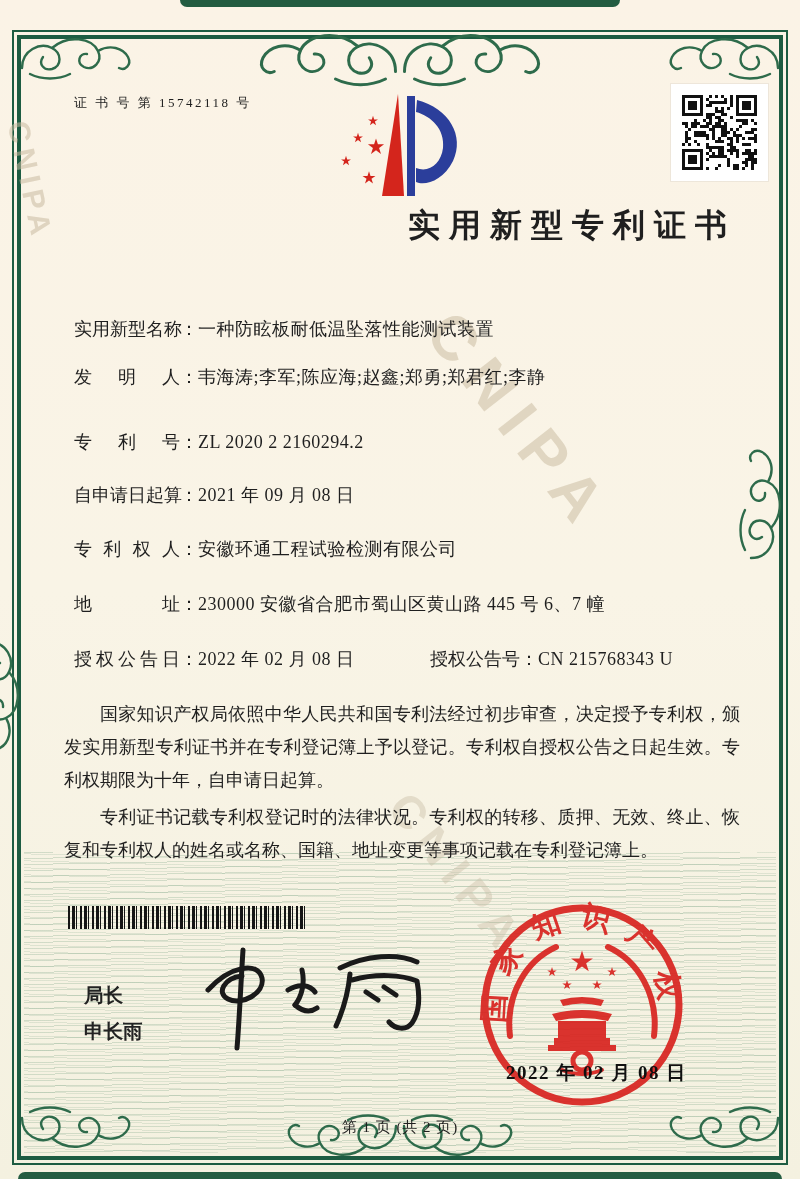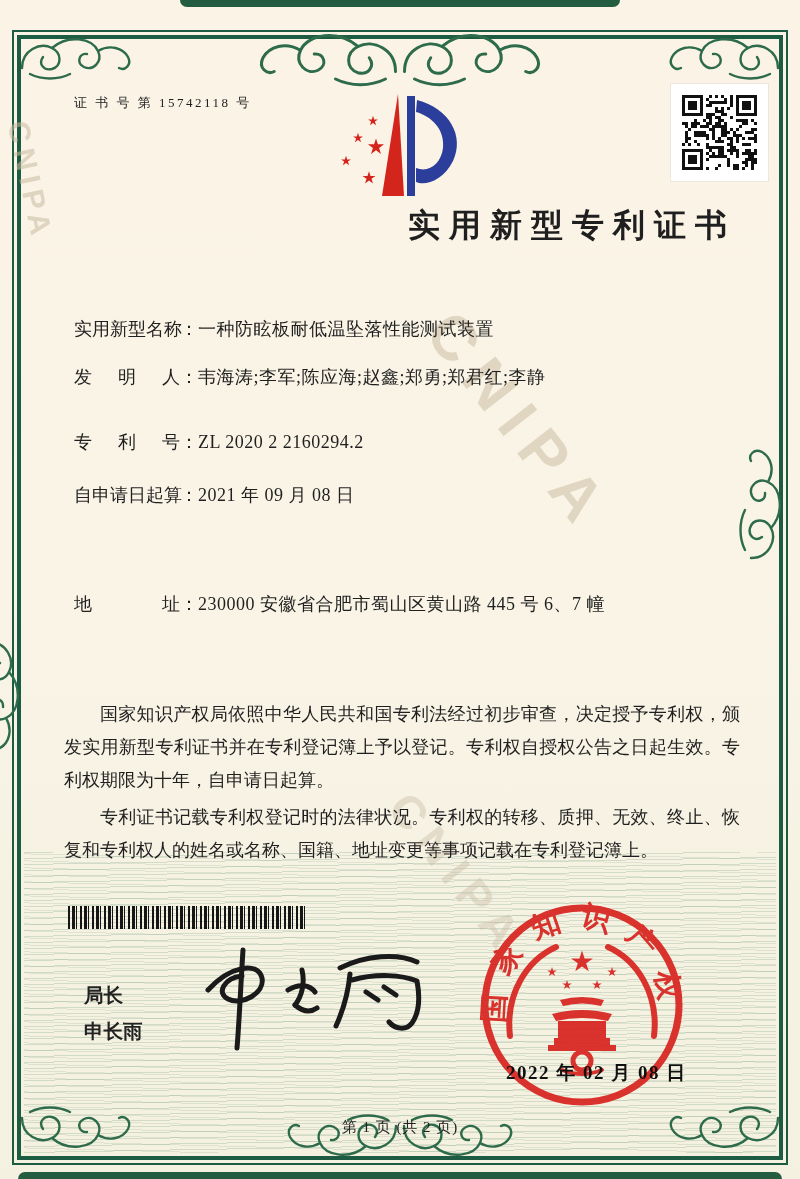--- a/index.html
+++ b/index.html
@@ -320,22 +320,31 @@
   </div>
   <div class="row" style="top:364px">
     <span class="lbl">发明人</span><span>：</span><span class="val">韦海涛;李军;陈应海;赵鑫;郑勇;郑君红;李静</span>
   </div>
   <div class="row" style="top:429px">
     <span class="lbl">专利号</span><span>：</span><span class="val">ZL 2020 2 2160294.2</span>
   </div>
   <div class="row" style="top:482px">
     <span class="lbl">自申请日起算</span><span>：</span><span class="val">2021 年 09 月 08 日</span>
   </div>
+  <div class="row" style="top:536px">
+    <span class="lbl">专利权人</span><span>：</span><span class="val">安徽环通工程试验检测有限公司</span>
+  </div>
   <div class="row" style="top:591px">
     <span class="lbl">地址</span><span>：</span><span class="val">230000 安徽省合肥市蜀山区黄山路 445 号 6、7 幢</span>
+  </div>
+  <div class="row" style="top:646px">
+    <span class="lbl">授权公告日</span><span>：</span><span class="val">2022 年 02 月 08 日</span>
+    <span class="pair2">
+      <span class="lbl nw">授权公告号</span><span>：</span><span class="val">CN 215768343 U</span>
+    </span>
   </div>
 
   <div class="bodytxt">
     <p>国家知识产权局依照中华人民共和国专利法经过初步审查，决定授予专利权，颁发实用新型专利证书并在专利登记簿上予以登记。专利权自授权公告之日起生效。专利权期限为十年，自申请日起算。</p>
     <p>专利证书记载专利权登记时的法律状况。专利权的转移、质押、无效、终止、恢复和专利权人的姓名或名称、国籍、地址变更等事项记载在专利登记簿上。</p>
   </div>
 
   <div class="barcode"></div>
 
   <div class="signer t1">局长</div>

